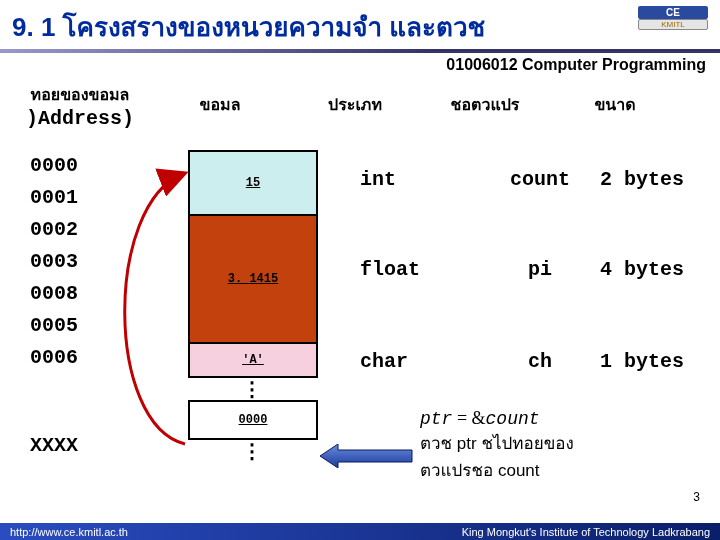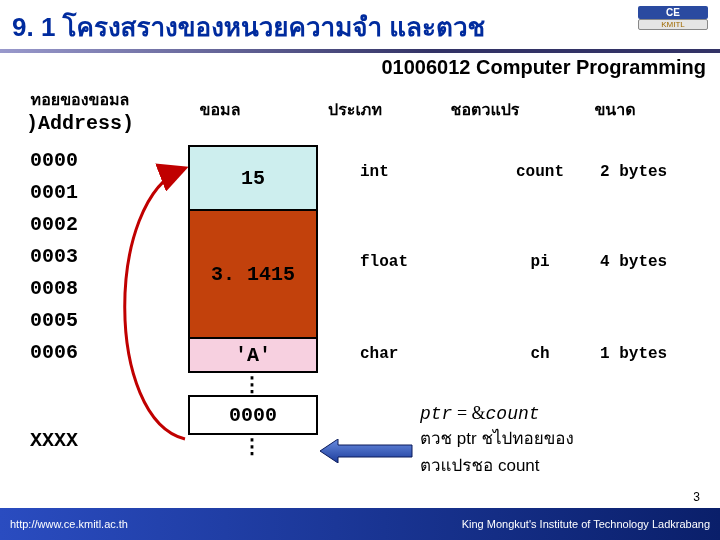--- a/index.html
+++ b/index.html
@@ -43,35 +43,35 @@
   .logo-bot {
     background: #e5e5e5;
     font-size: 8px;
     text-align: center;
     color: #a06a00;
     border: 1px solid #888;
     border-radius: 2px;
   }
   .subtitle {
     text-align: right;
-    font-size: 20px;
+    font-size: 16px;
     font-weight: bold;
     color: #000;
     padding: 3px 14px 0 0;
   }
   .content {
     position: relative;
     padding: 8px 10px 0 10px;
     height: 420px;
   }
   .headers {
     display: flex;
     font-weight: bold;
     font-size: 16px;
-    margin-bottom: 10px;
+    margin-bottom: 20px;
   }
   .col-addr-h { width: 140px; text-align: center;}
   .col-data-h { width: 140px; text-align: center;}
   .col-type-h { width: 130px; text-align: center;}
   .col-var-h  { width: 130px; text-align: center;}
   .col-size-h { width: 130px; text-align: center;}
   .small-sub { font-size: 20px; display:block; font-family: "Courier New", monospace; font-weight: bold;}
   .body-area {
     position: relative;
     height: 360px;
@@ -90,35 +90,36 @@
   .mem-col {
     position: absolute;
     left: 178px;
     top: 0;
     width: 130px;
   }
   .cell {
     border: 2px solid #000;
     text-align: left;
     font-family: "Courier New", monospace;
-    font-size: 20px;
+    font-size: 12px;
     font-weight: bold;
     display: flex;
     align-items: center;
     justify-content: center;
+    text-decoration: underline;
   }
   .cell-int   { background: #cdeeee; height: 62px; border-bottom: 1px solid #000;}
   .cell-float { background: #c2410c; height: 126px; border-top: 1px solid #000; border-bottom: 1px solid #000;}
   .cell-char  { background: #f7d0e0; height: 32px; border-top: 1px solid #000;}
   .dots { text-align: center; font-size: 20px; font-weight: bold; letter-spacing: 2px; line-height: 10px; padding: 6px 0;}
   .cell-ptr   { background: #fff; border: 2px solid #000; height: 36px;}
   .row-type {
     position: absolute;
     font-family: "Courier New", monospace;
-    font-size: 16px;
+    font-size: 20px;
     font-weight: bold;
   }
   .r1 { top: 18px; }
   .r2 { top: 108px; }
   .r3 { top: 200px; }
   .c-type { left: 350px; width: 110px; }
   .c-var  { left: 470px; width: 120px; text-align: center;}
   .c-size { left: 590px; width: 120px;}
   .note-box {
     position: absolute;
@@ -139,21 +140,21 @@
     position: absolute;
     right: 20px;
     bottom: 36px;
     font-size: 12px;
   }
   .footer {
     position: absolute;
     bottom: 0;
     left: 0;
     width: 720px;
-    height: 32px;
+    height: 17px;
     background: linear-gradient(to right, #2a4cc0, #0a1f6a);
     color: #fff;
     font-size: 11px;
     display: flex;
     justify-content: space-between;
     align-items: center;
     padding: 0 10px;
     box-sizing: border-box;
   }
   svg.curve {

